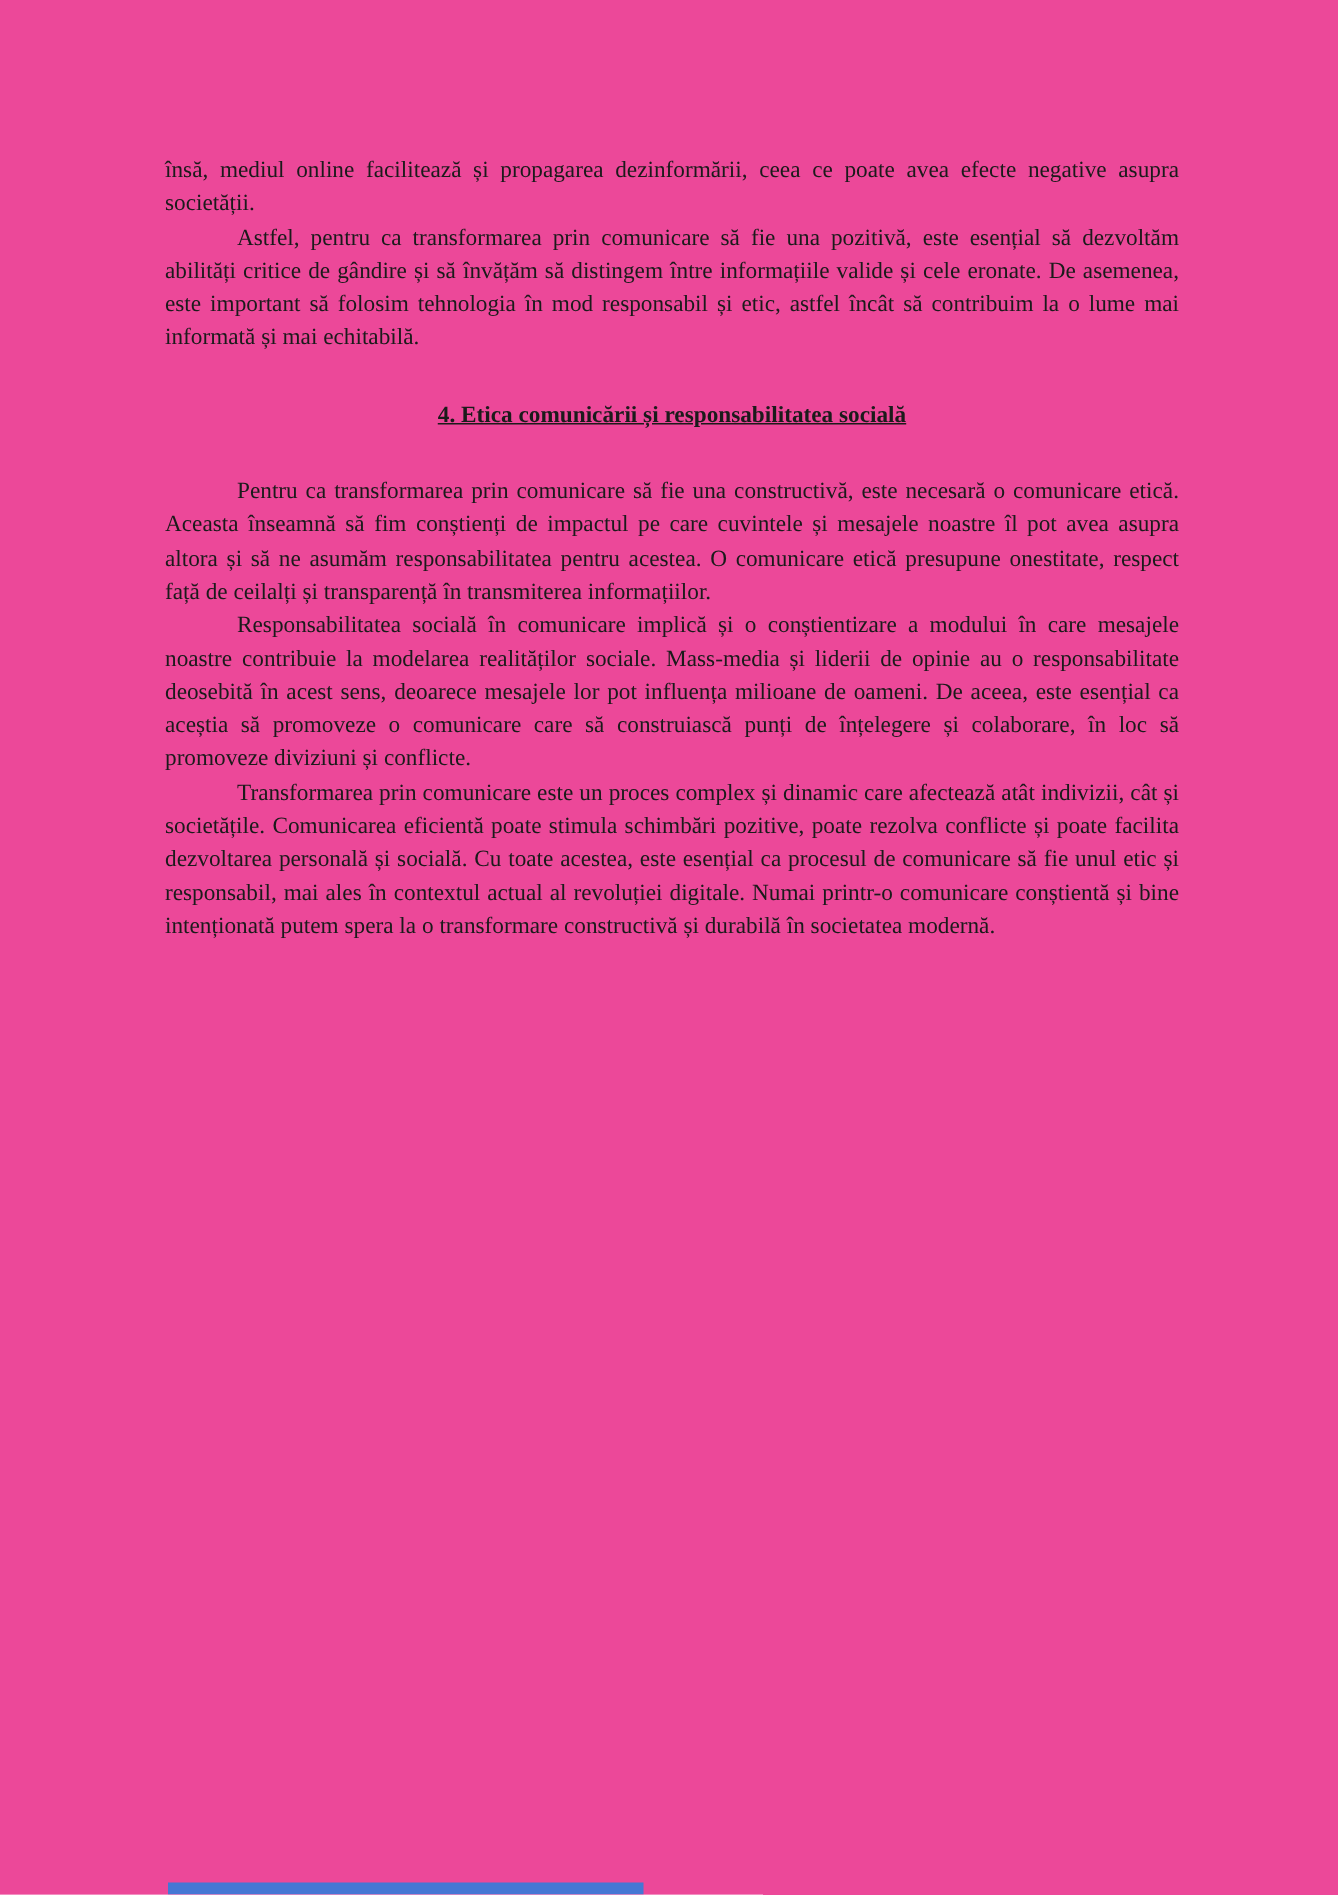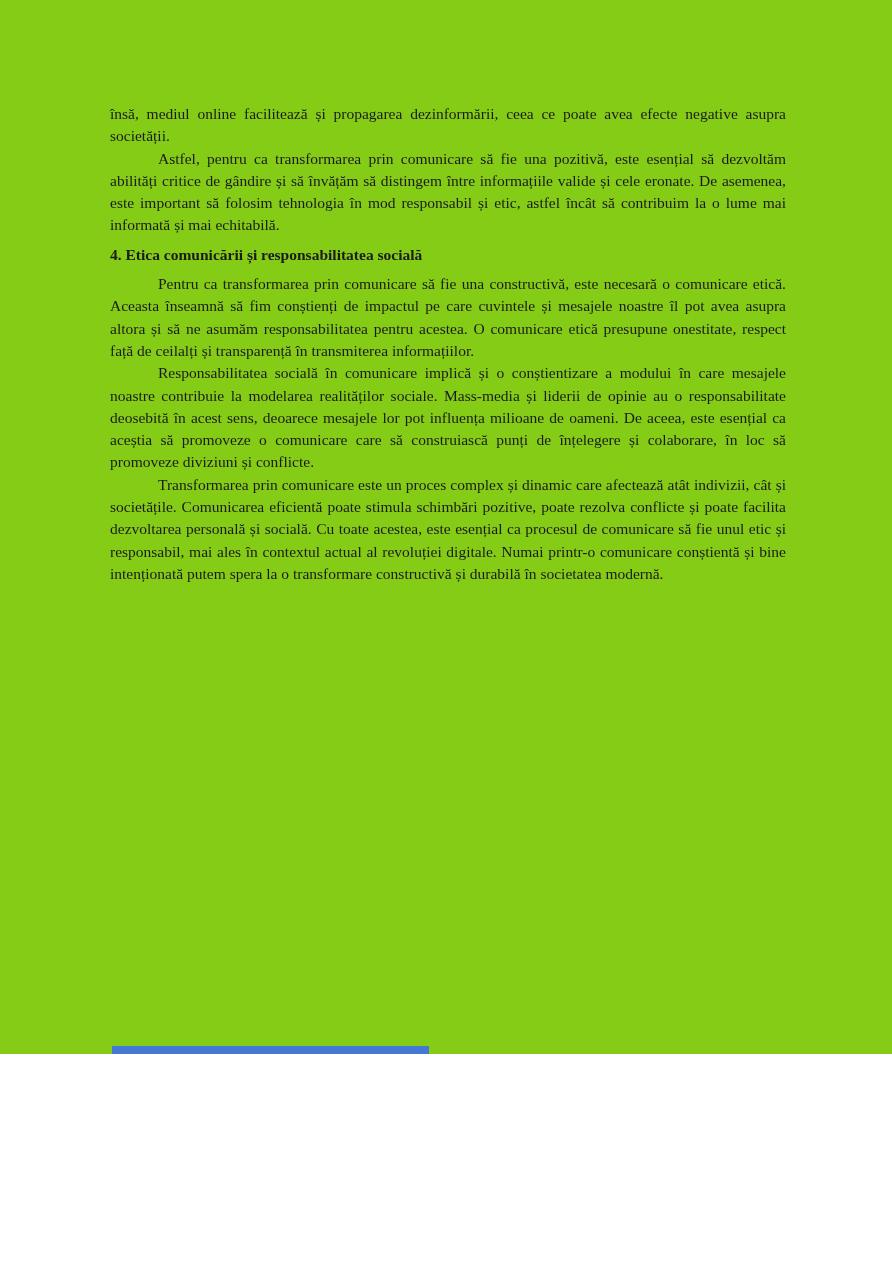--- a/index.html
+++ b/index.html
@@ -8,22 +8,22 @@
     background: #ffffff;
   }
   body {
     width: 892px;
     height: 1263px;
     overflow: hidden;
   }
   .page {
     position: relative;
     width: 892px;
-    height: 1054px;
-    background: #84cc16;
+    height: 1263px;
+    background: #ec4899;
     overflow: hidden;
   }
   .text-column {
     position: absolute;
     left: 110px;
     top: 103px;
     width: 676px;
     font-family: "Liberation Serif", "DejaVu Serif", serif;
     font-size: 15.5px;
     line-height: 22.3px;
@@ -32,27 +32,28 @@
   }
   .para {
     margin: 0;
     padding: 0;
     text-indent: 48px;
   }
   .para.no-indent {
     text-indent: 0;
   }
   .section-heading {
-    margin: 7px 0;
+    margin: 29px 0;
     padding: 0;
     font-size: 15.5px;
     line-height: 22.3px;
     font-weight: bold;
-    text-align: left;
+    text-align: center;
     text-indent: 0;
+    text-decoration: underline;
   }
   .bottom-bar {
     position: absolute;
     left: 112px;
     bottom: 0;
     width: 317px;
     height: 8px;
   }
 </style>
 </head>

